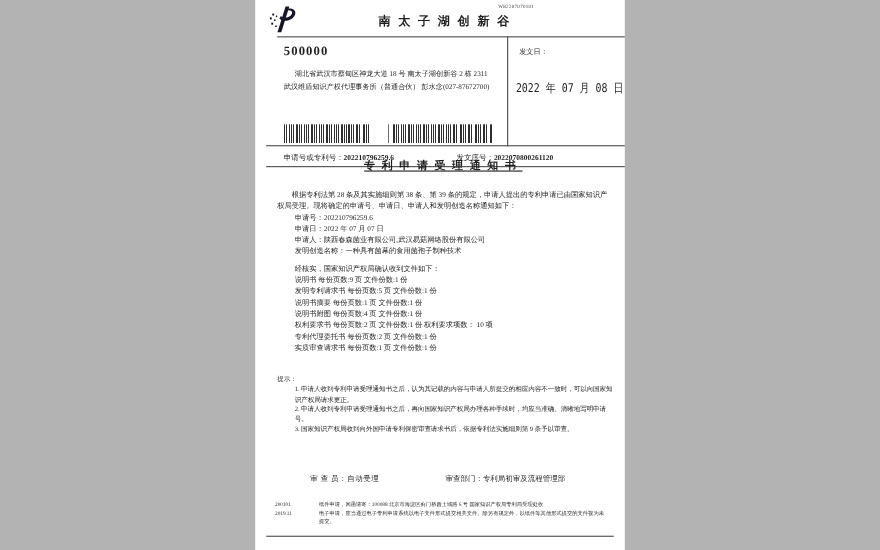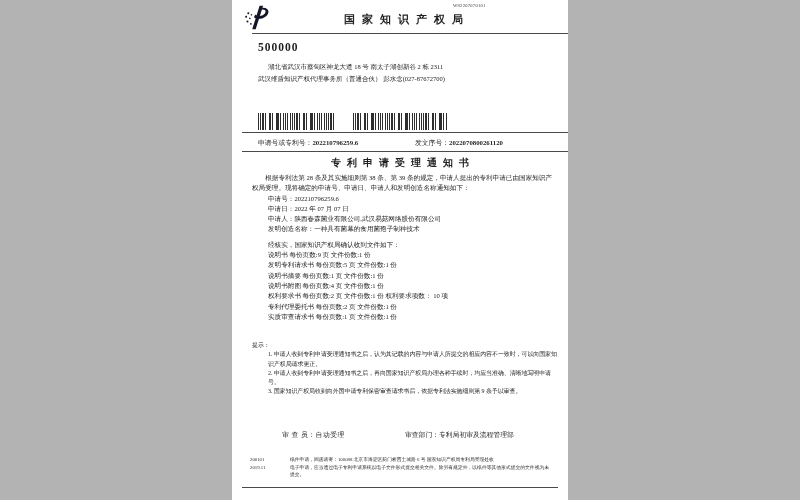--- a/index.html
+++ b/index.html
@@ -35,22 +35,22 @@
     top:113px;height:17px;
     background:repeating-linear-gradient(90deg,
       #2e2e2e 0 1px,#fff 1px 2px,#2e2e2e 2px 2.6px,#fff 2.6px 4.4px,
       #2e2e2e 4.4px 6px,#fff 6px 6.8px);
   }
   .num-row{top:138px;left:0;right:0;font-size:6.8px;}
   .num-left{position:absolute;left:26px;white-space:nowrap;}
   .num-right{position:absolute;left:183px;white-space:nowrap;}
   .num-row b{font-weight:bold;}
   .doc-title{
-    top:156px;left:0;width:100%;text-align:center;
-    font-size:10px;font-weight:bold;letter-spacing:6px;text-indent:6px;white-space:nowrap;
+    top:144px;left:0;width:100%;text-align:center;
+    font-size:10px;font-weight:bold;letter-spacing:6px;text-indent:6px;white-space:nowrap;text-decoration:underline;
   }
   .body-block{top:173px;left:20px;right:14px;font-size:6.6px;line-height:10.3px;}
   .body-block p{margin:0;}
   .ind{text-indent:2em;}
   .pad{padding-left:16px;}
   .gap{height:5px;}
   .notes-block{top:341px;left:20px;right:6px;font-size:6px;line-height:9.3px;letter-spacing:-.1px;}
   .notes-block p{margin:0;}
   .review-row{top:430px;left:0;right:0;font-size:6.8px;}
   .rev-left{position:absolute;left:50px;white-space:nowrap;letter-spacing:.5px;}
@@ -71,25 +71,29 @@
         <polygon points="36,2 44,2 27,56 19,56"></polygon>
         <path d="M38 7 C56 3 62 16 51 26 C43 33 30 34 23 28 L26 22 C32 27 42 26 47 21 C53 14 49 8 37 11 Z"></path>
         <rect x="8" y="17" width="4" height="4" transform="rotate(12 10 19)"></rect>
         <rect x="3" y="25" width="4" height="4" transform="rotate(-10 5 27)"></rect>
         <rect x="12" y="29" width="3.4" height="3.4" transform="rotate(20 13 30)"></rect>
         <rect x="6" y="36" width="4" height="4" transform="rotate(8 8 38)"></rect>
         <rect x="14" y="42" width="3.4" height="3.4" transform="rotate(-14 15 43)"></rect>
         <rect x="16" y="21" width="3" height="3" transform="rotate(30 17 22)"></rect>
       </g>
     </svg>
-    <div class="abs agency">国家知识产权局</div>
+    <div class="abs agency">南太子湖创新谷</div>
     <div class="abs doc-serial">W82207070101</div>
 
     <div class="hr" style="top:33px;left:20px;right:0;"></div>
 
+    <div class="abs date-box">
+      <div class="date-label">发文日：</div>
+      <div class="date-value">2022 年 07 月 08 日</div>
+    </div>
 
     <div class="abs postal">500000</div>
     <div class="abs addr1">湖北省武汉市蔡甸区神龙大道 18 号  南太子湖创新谷 2 栋 2311</div>
     <div class="abs addr2">武汉维盾知识产权代理事务所（普通合伙）  彭水念(027-87672700)</div>
 
     <div class="abs barcode" style="left:26px;width:79px;"></div>
     <div class="abs barcode" style="left:121px;width:95px;"></div>
 
     <div class="hr" style="top:132px;left:10px;right:0;"></div>
 

